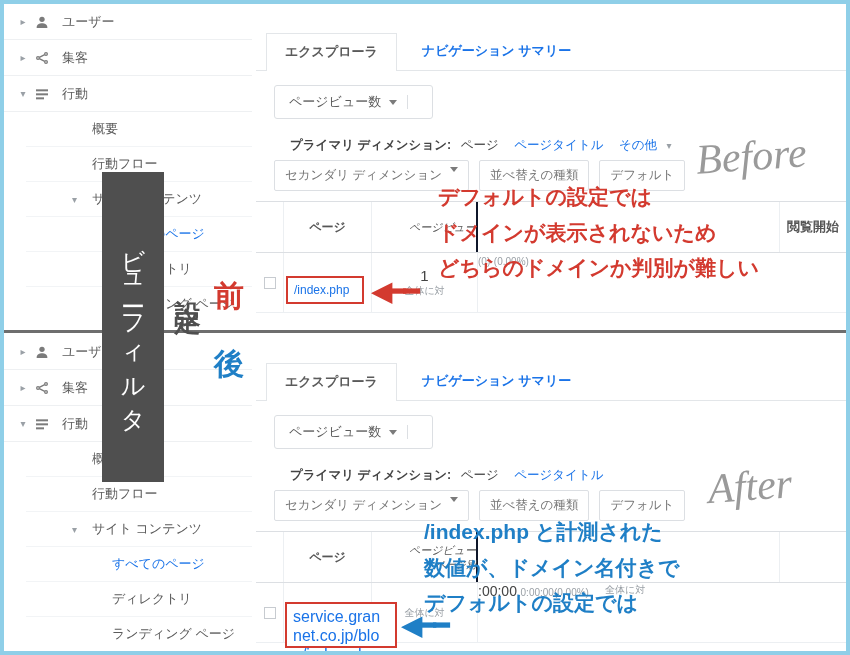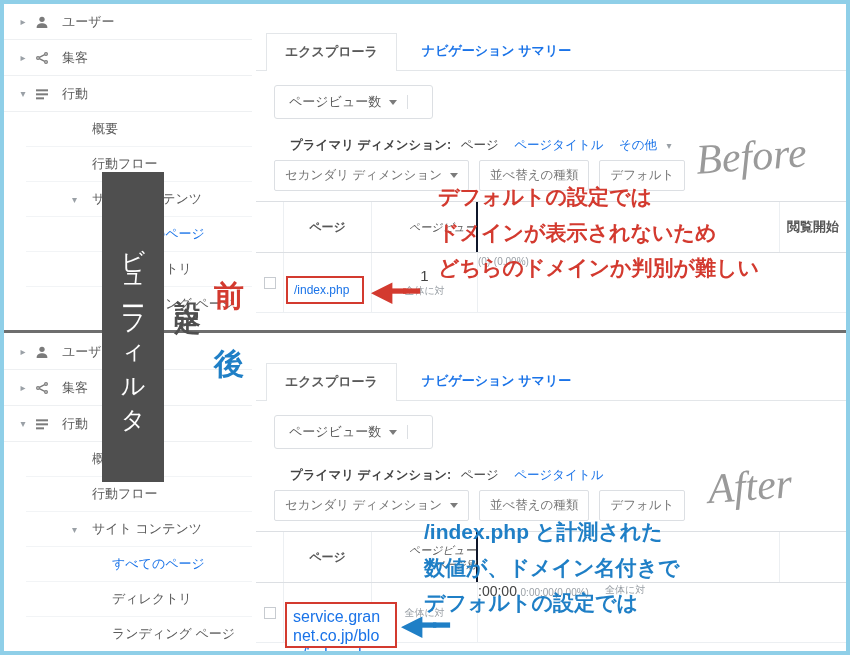--- a/index.html
+++ b/index.html
@@ -136,21 +136,21 @@
     padding: 0 0 10px 18px;
     font-size: 12.5px;
     color: #777;
   }
   .tool-box {
     border: 1px solid #dcdfe3;
     padding: 6px 10px;
     border-radius: 2px;
     color: #777;
     display: inline-flex;
-    align-items: center;
+    align-items: flex-start;
     white-space: nowrap;
   }
 
   .thead {
     border-top: 1px solid #dcdfe3;
     border-bottom: 1px solid #dcdfe3;
     display: flex;
     background: #fff;
     height: 52px;
   }

